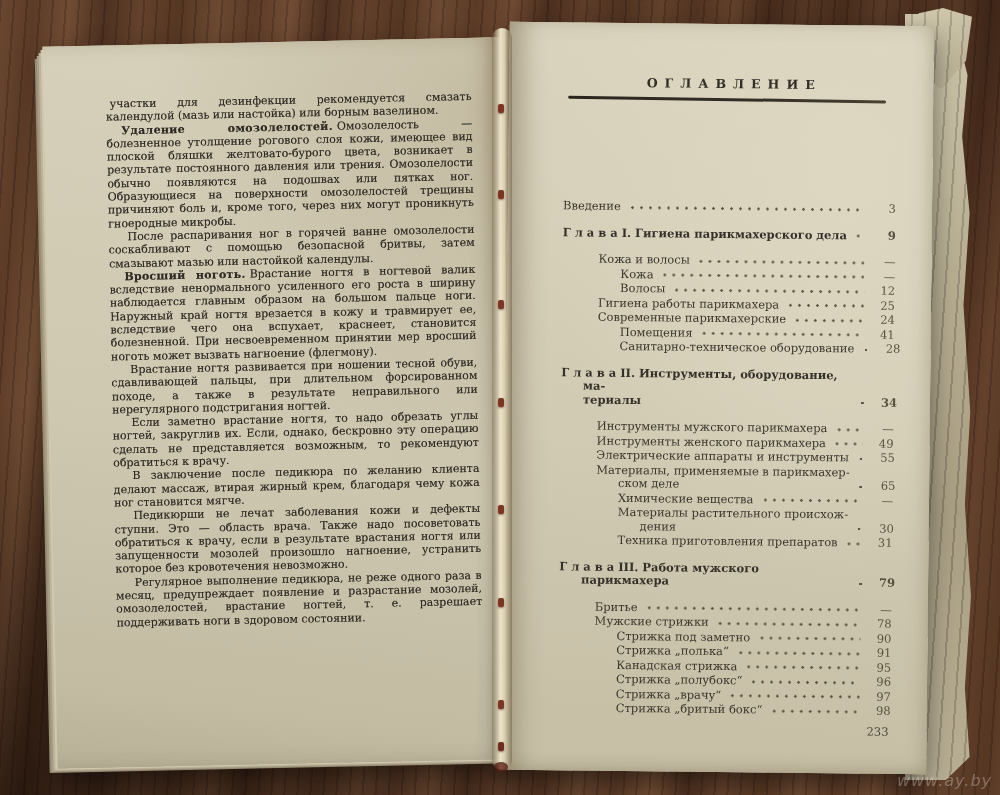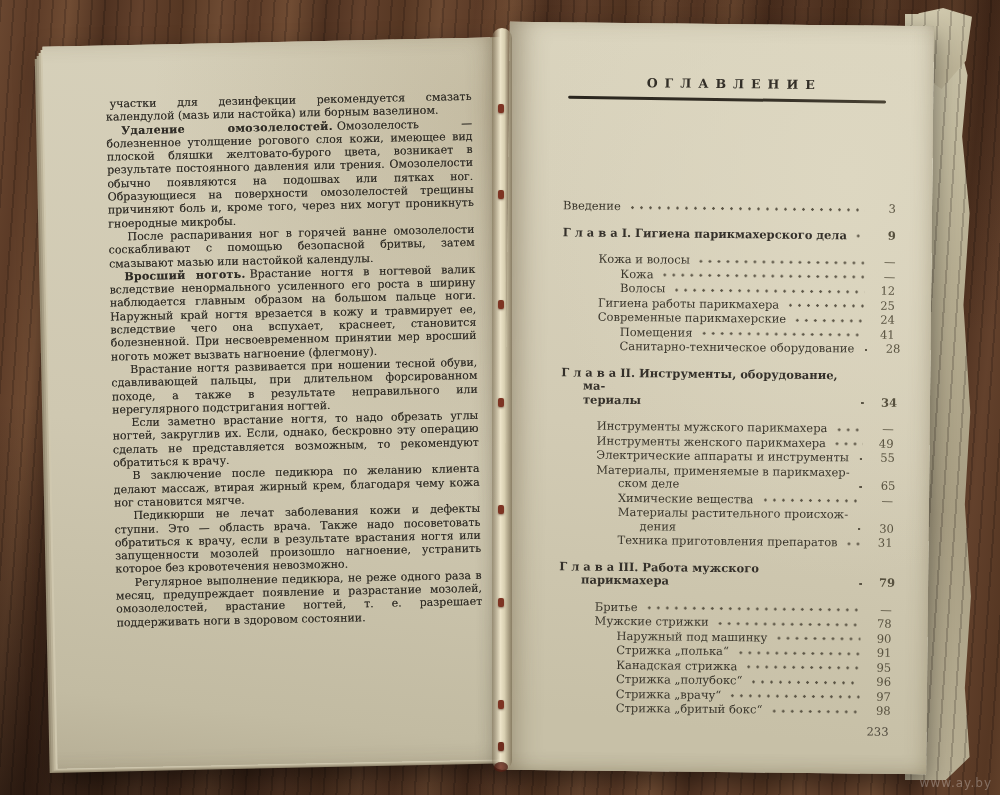--- a/index.html
+++ b/index.html
@@ -83,21 +83,21 @@
   .toc-label{flex-shrink:0;max-width:268px;white-space:pre-line;
     padding-left:22px;text-indent:-22px;}
   .toc-leader{flex:1;align-self:flex-end;height:9px;min-width:8px;margin:0 5px 2px 7px;
     background-image:radial-gradient(circle, rgba(70,64,50,.85) 1.1px, rgba(0,0,0,0) 1.5px);
     background-size:9px 9px;background-repeat:repeat-x;background-position:left bottom;}
   .toc-num{flex-shrink:0;min-width:26px;text-align:right;color:#57513f;}
   .pagenum{margin-top:6px;text-align:right;padding-right:2px;font-size:11.5px;color:#4c463a;}
 
   .watermark{position:absolute;right:8px;bottom:5px;z-index:6;
     font-family:"DejaVu Sans","Liberation Sans",sans-serif;
-    font-size:12px;letter-spacing:1px;color:rgba(255,255,255,.28);}
+    font-size:16px;letter-spacing:1px;color:rgba(255,255,255,.28);font-style:italic;}
 </style>
 </head>
 <body>
 
 <div class="scene">
   <div class="book">
 
     <div class="cover-right"></div>
     <div class="cover-torn"></div>
 
@@ -247,21 +247,21 @@
               <span class="toc-num">—</span>
             </div>
 
             <div class="toc-row lvl1">
               <span class="toc-label">Мужские стрижки</span>
               <span class="toc-leader"></span>
               <span class="toc-num">78</span>
             </div>
 
             <div class="toc-row lvl2">
-              <span class="toc-label">Наружный под машинку</span>
+              <span class="toc-label">Стрижка под заметно</span>
               <span class="toc-leader"></span>
               <span class="toc-num">90</span>
             </div>
 
             <div class="toc-row lvl2">
               <span class="toc-label">Стрижка „полька“</span>
               <span class="toc-leader"></span>
               <span class="toc-num">91</span>
             </div>
 

